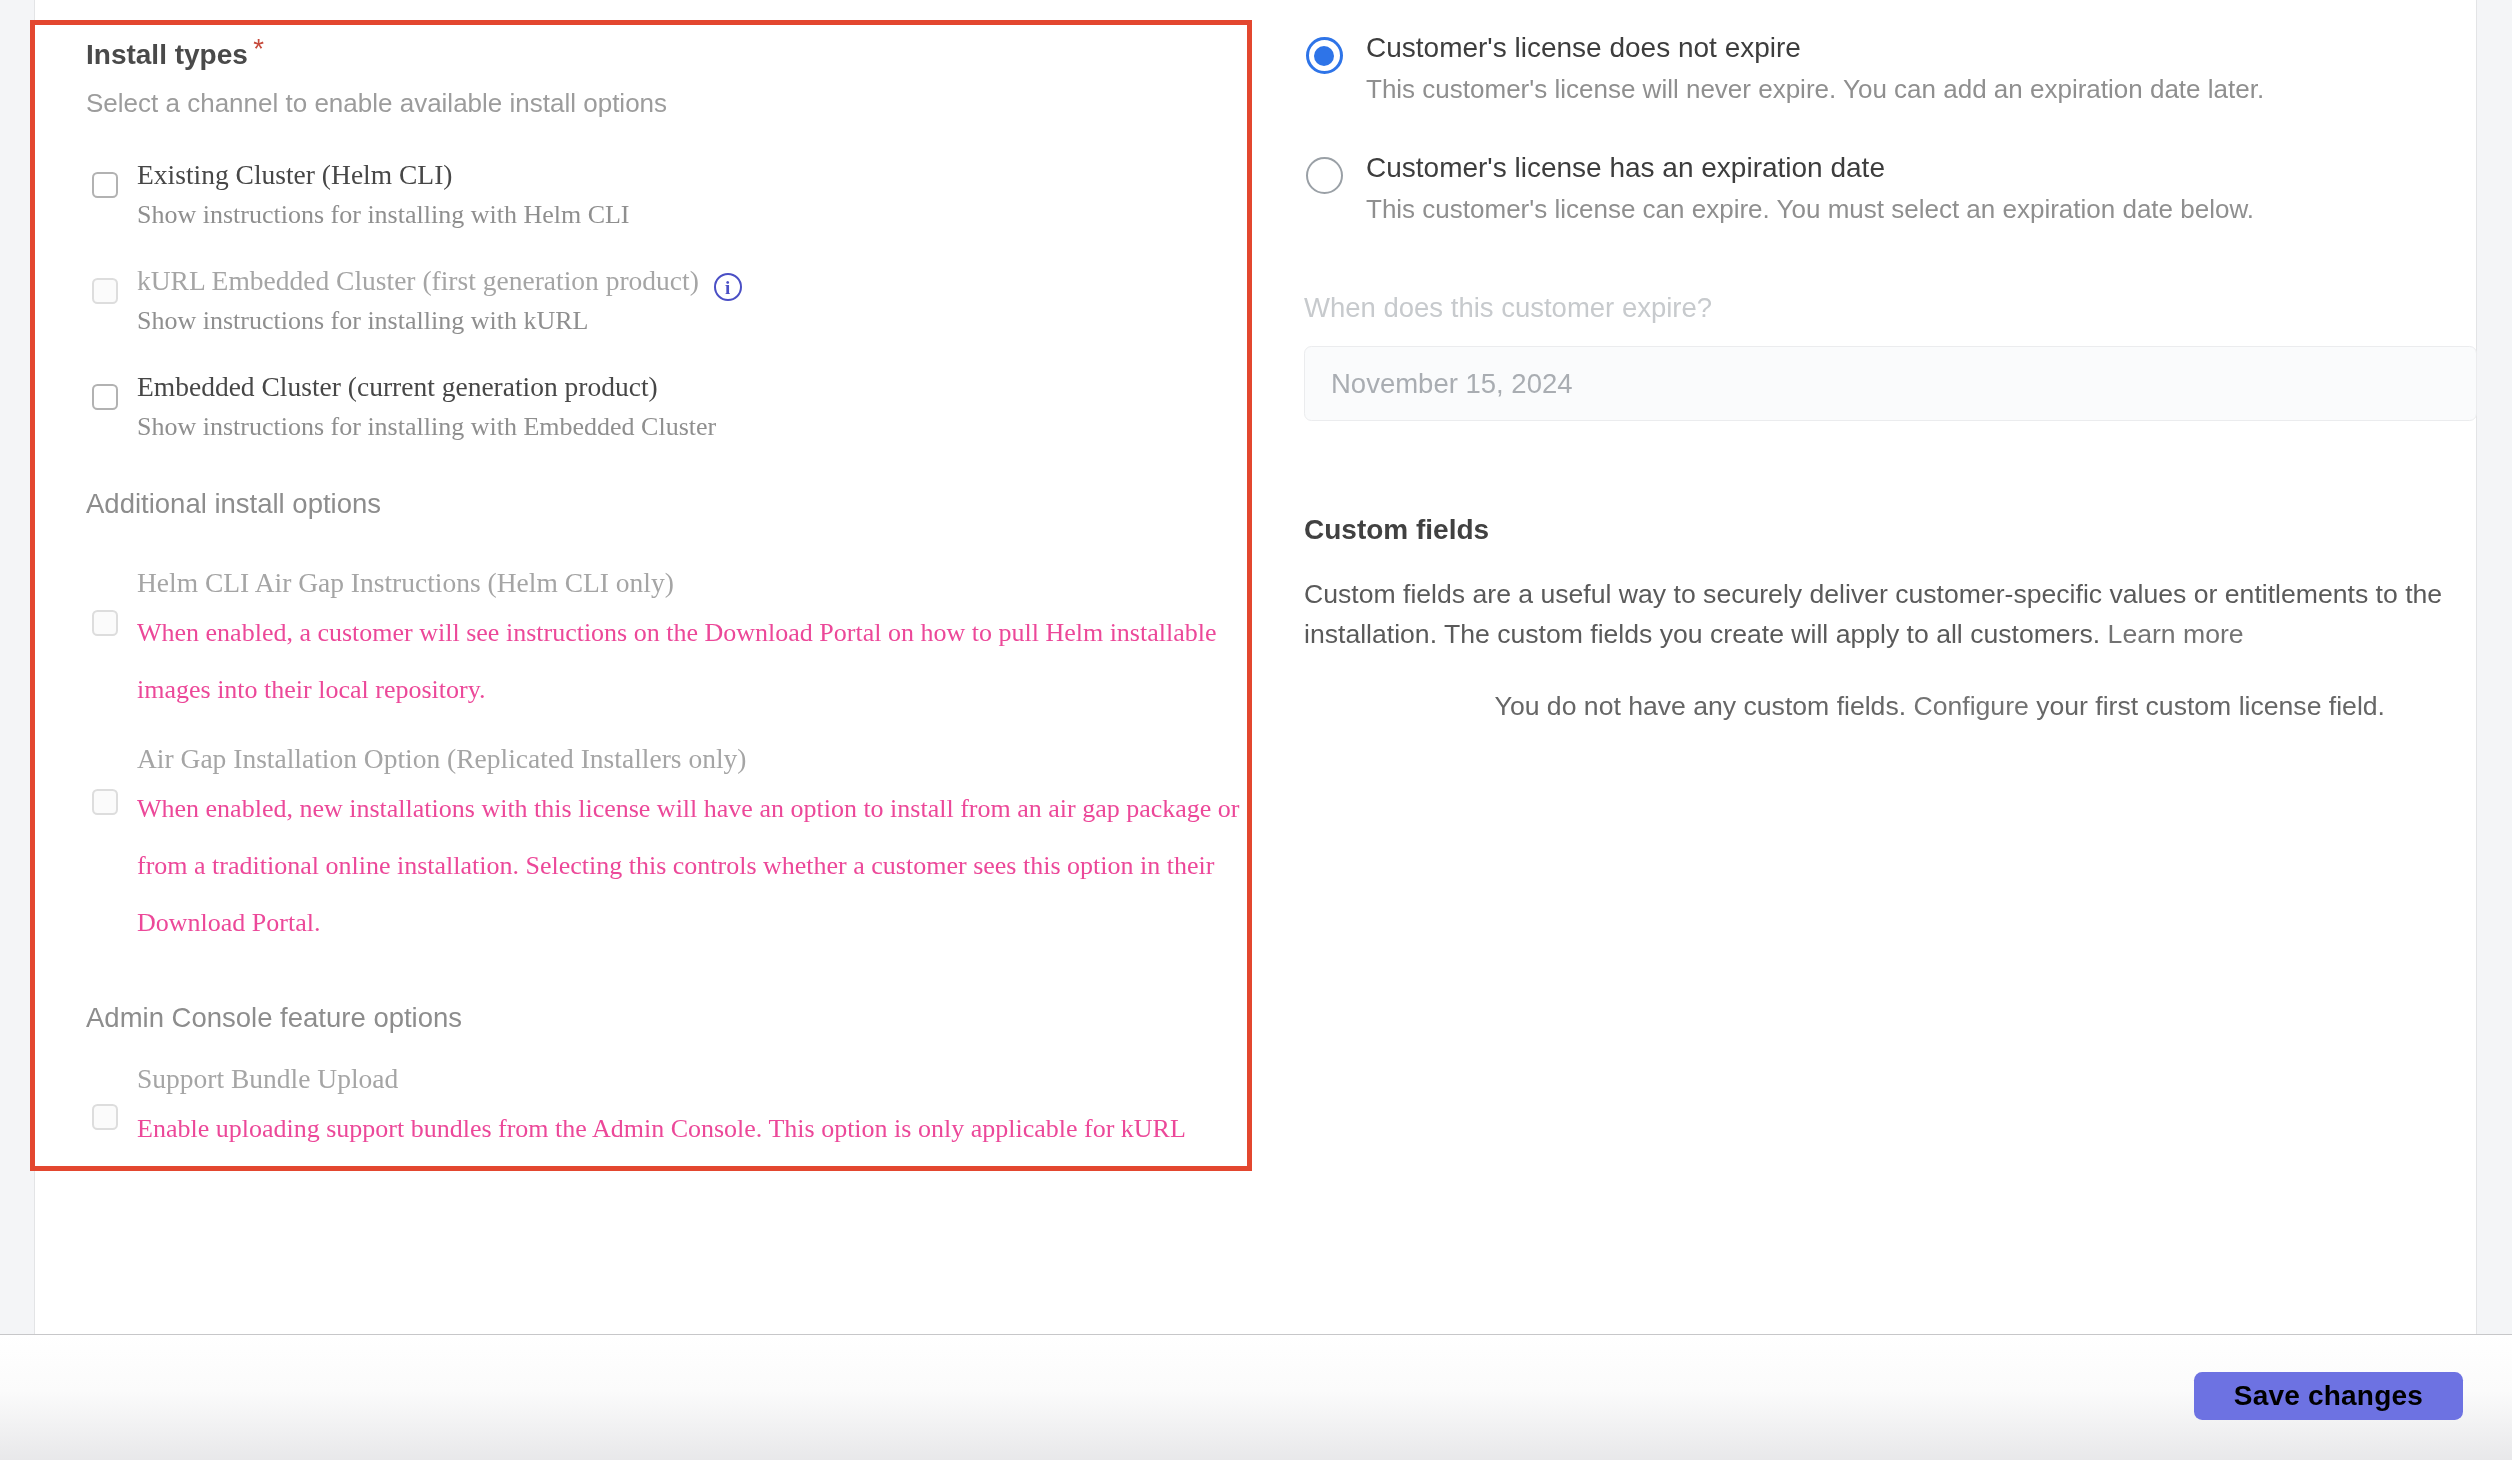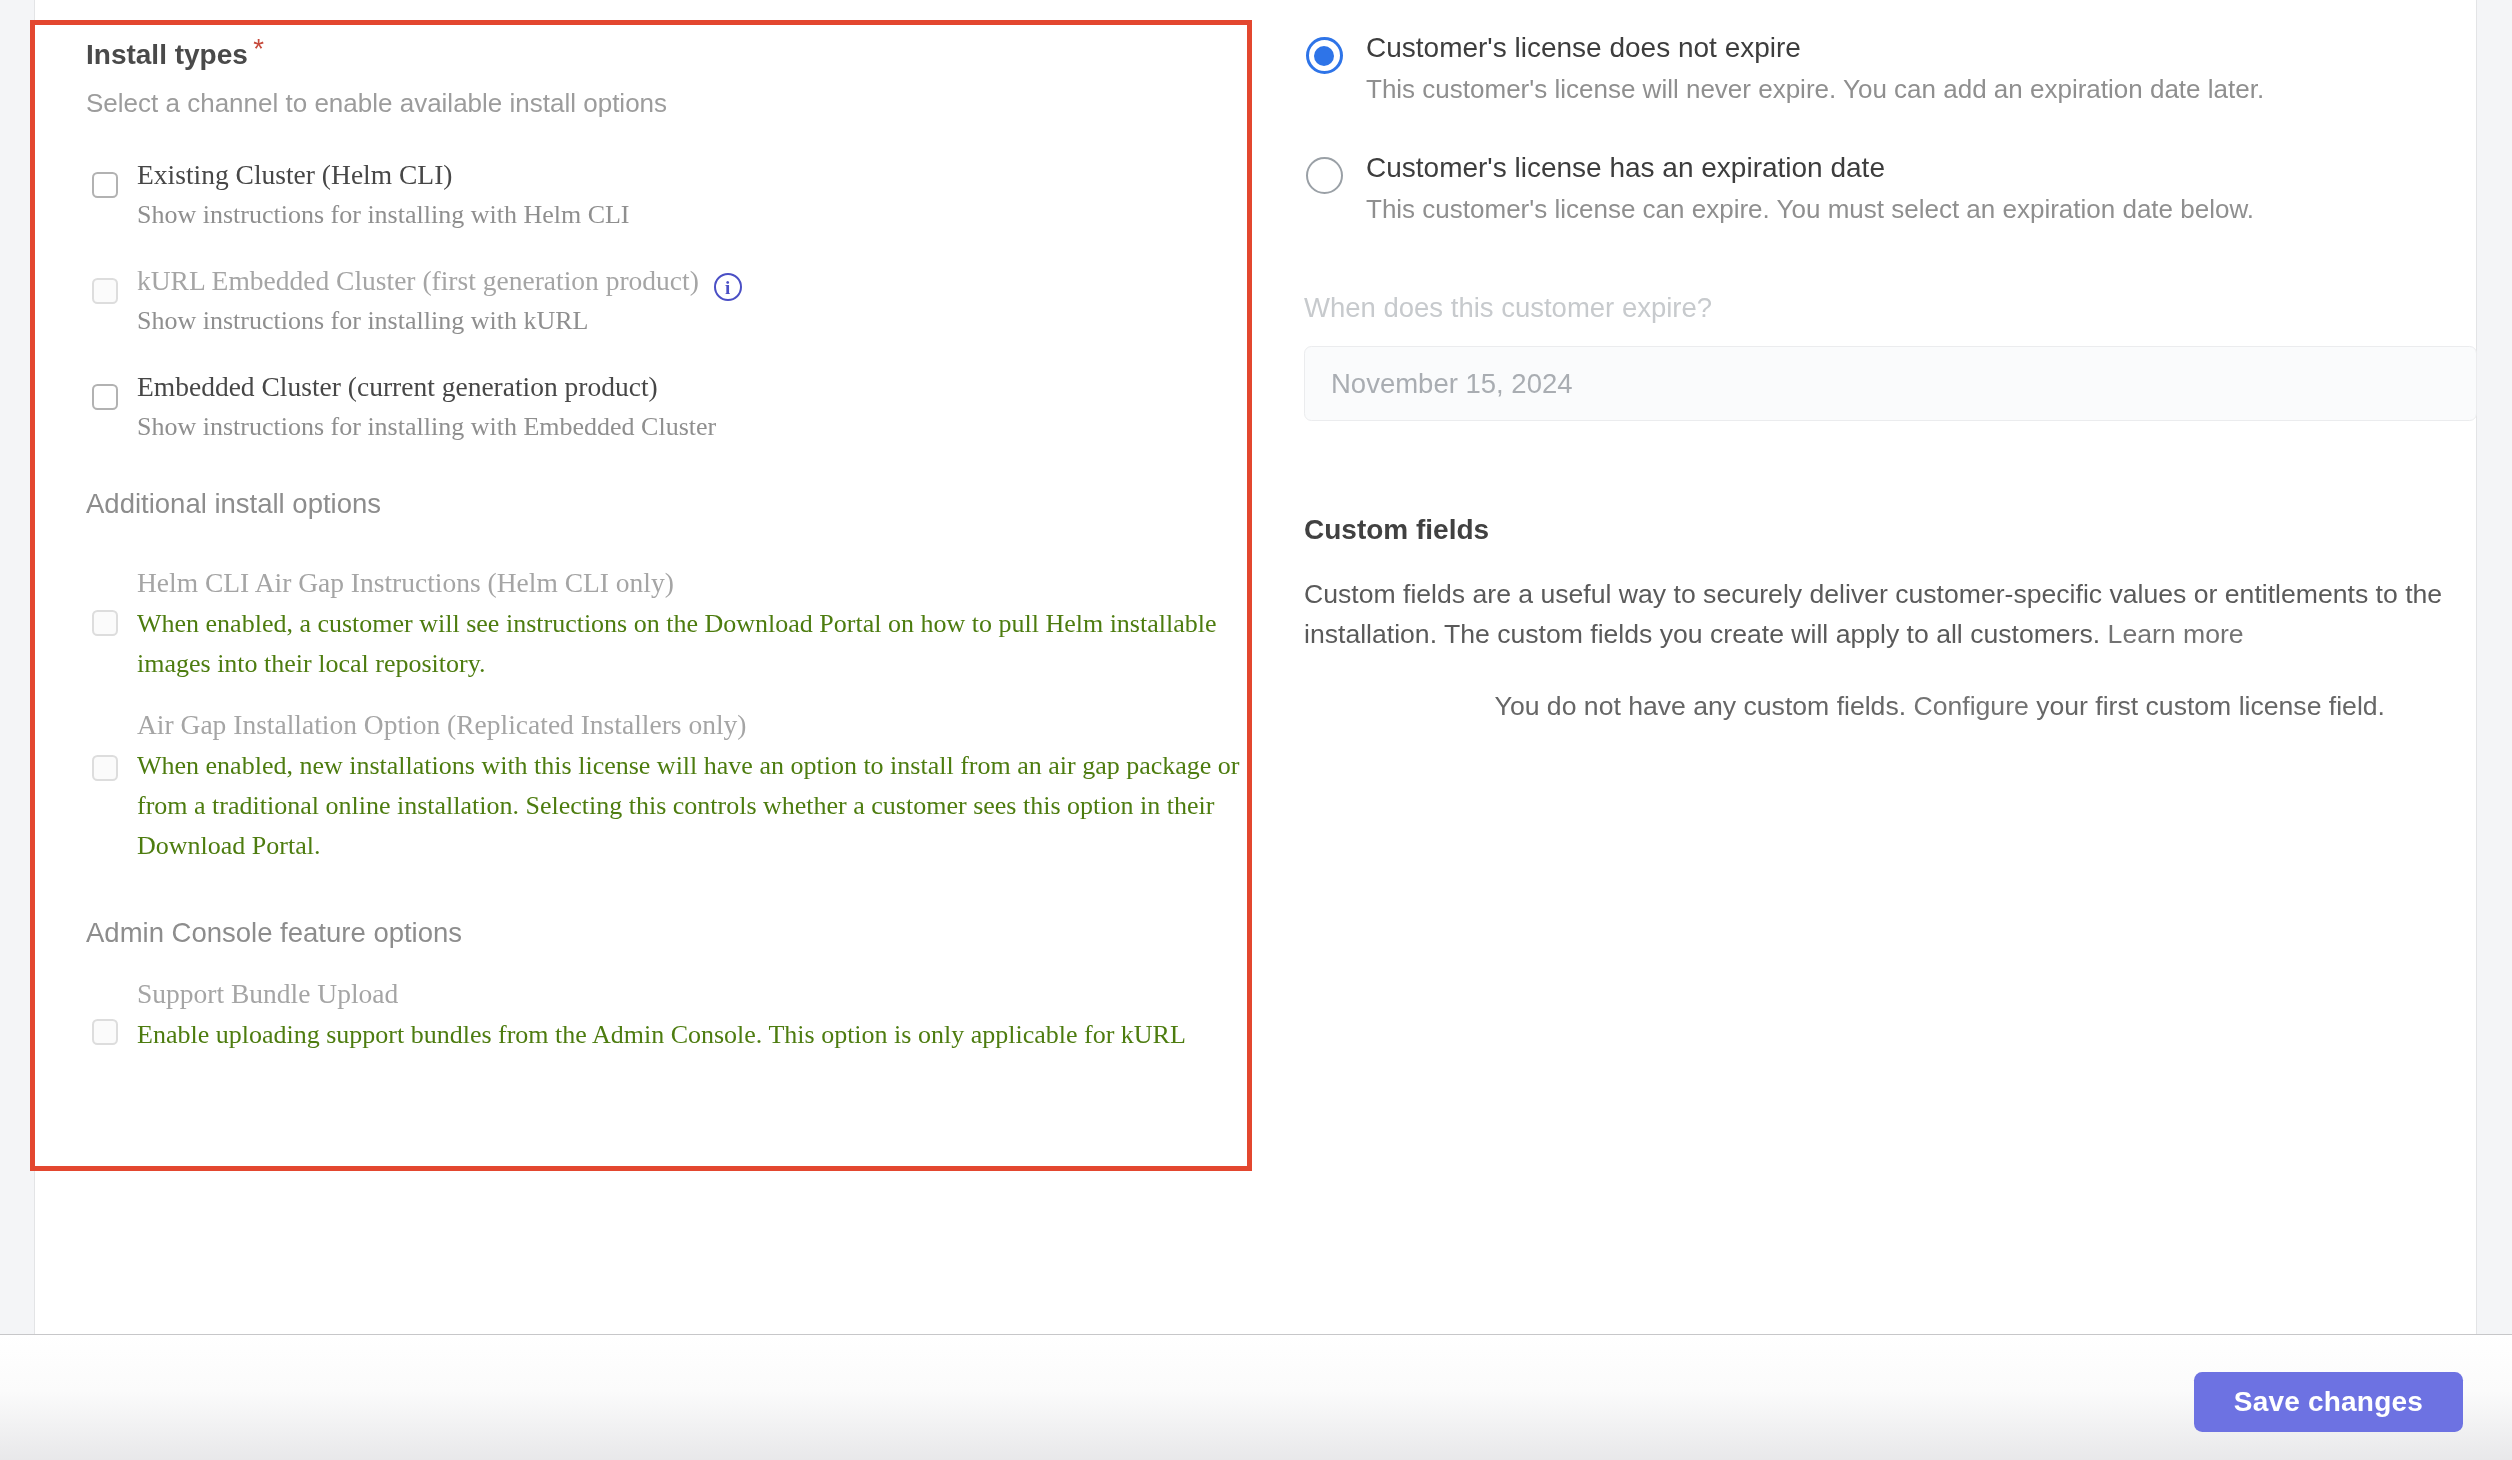--- a/index.html
+++ b/index.html
@@ -17,22 +17,22 @@
   .redbox {
     position:absolute; left:30px; top:20px; width:1222px; height:1151px;
     border:5.5px solid #e3472f; z-index:6; pointer-events:none;
   }
   .footer {
     position:absolute; left:0; top:1334px; width:2512px; height:126px; z-index:10;
     border-top:1.8px solid #c7c7c9;
     background:linear-gradient(180deg,#ffffff 0%,#fbfbfb 45%,#e8e8ea 100%);
   }
   .save-btn {
-    position:absolute; right:49px; top:37px; height:60px; padding:0 40px;
-    background:#6d72e2; color:#ffffff; font-size:28px; font-weight:700;
+    position:absolute; right:49px; top:37px; height:48px; padding:0 40px;
+    background:#6d72e2; color:#000000; font-size:28px; font-weight:700;
     font-family:inherit; border:none; border-radius:8.2px; cursor:pointer;
     letter-spacing:0.2px;
   }
   
   .col-left  { position:absolute; left:74px;  top:0; width:1175px; }
   .col-right { position:absolute; left:1292px; top:0; width:1175px; }
   
   .lc-title { margin-top:33px; font-size:28px; font-weight:600; color:#4a4a4a; }
   .req-star { color:#c64a3c; font-size:27.5px; vertical-align:6.4px; margin-left:5.5px; font-weight:400; }
   .lc-desc  { margin-top:22px; font-size:26.6px; line-height:40px; color:#565656; max-width:1156px; }
@@ -41,21 +41,21 @@
   .select-channel { margin-top:16.5px; font-size:26px; color:#9c9c9c; }
   .opt { position:relative; padding-left:51px;font-family:Liberation Serif, serif; }
   .opt .cb {
     position:absolute; left:6.4px; width:26px; height:26px;
     border:2.7px solid #b2b2b2; border-radius:5.5px; background:#ffffff; cursor:pointer;
   }
   .opt.disabled .cb { border-color:#dddddd; background:#fbfbfb; cursor:default; }
   .opt-title { font-size:27.5px; line-height:42px; color:#474747; }
   .opt.disabled .opt-title { color:#a5a5a5; }
   .opt-sub  { font-size:26px; line-height:38px; color:#8f8f8f; }
-  .opt-desc { font-size:26px; line-height:40px; color:#4d7c0f; }
+  .opt-desc { font-size:26px; line-height:57px; color:#ec4899; }
   .install-opt { margin-top:0; margin-bottom:26px; }
   .install-opt .cb { top:18.3px; }
   .first-opt { margin-top:35px; }
   .h-additional { margin-top:42px; }
   .airgap-opt .cb { top:48px; }
   .helm-airgap { margin-top:42px; }
   .helm-airgap .opt-desc  { max-width:1101px; }
   .airgap-install { margin-top:20px; }
   .airgap-install .cb { top:51px; }
   .airgap-install .opt-desc { max-width:1116px; }

